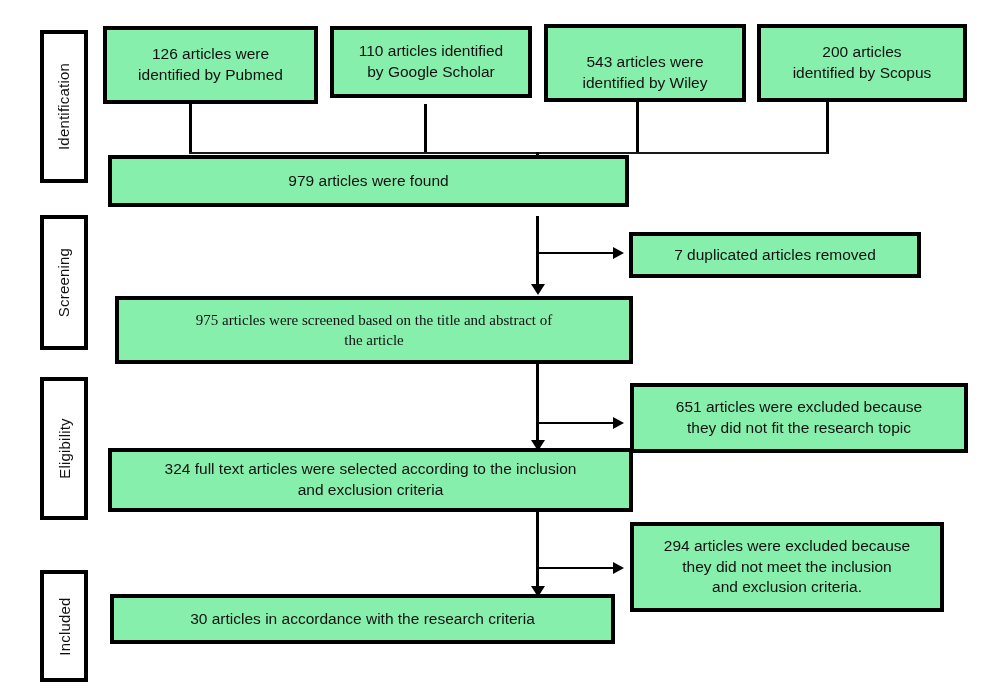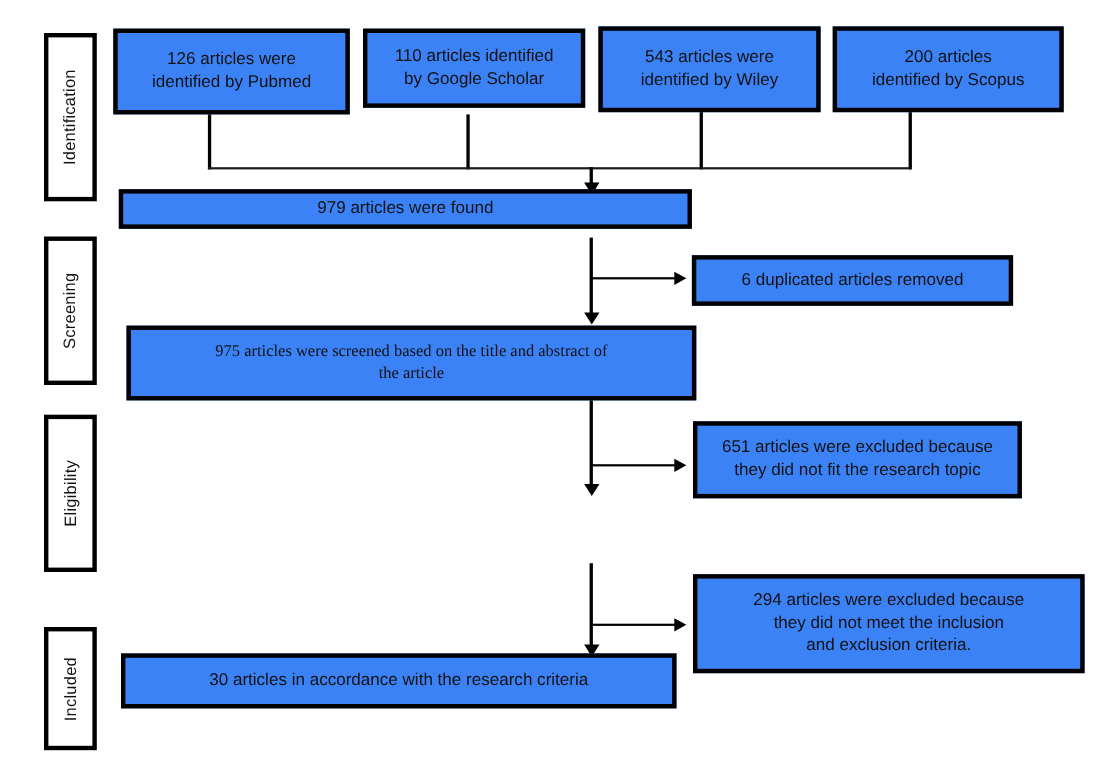--- a/index.html
+++ b/index.html
@@ -34,29 +34,29 @@
     color: #111111;
     letter-spacing: 0.2px;
     font-family: "Liberation Sans", sans-serif;
   }
 
   
   .node {
     position: absolute;
     box-sizing: border-box;
     border: 4px solid #000000;
-    background: #3b82f6;
+    background: #86efac;
     display: flex;
     align-items: center;
     justify-content: center;
     text-align: center;
     color: #111111;
     font-size: 15.5px;
     line-height: 1.35;
-    padding: 14px 8px;
+    padding: 4px 8px;
     font-family: "Liberation Sans", sans-serif;
   }
   .node.serif {
     font-family: "Liberation Serif", serif;
     font-size: 15px;
   }
   .node .node-text {
     display: block;
     width: 100%;
     white-space: pre-line;
@@ -140,58 +140,62 @@
   <div class="vline" style="left:189px; top:104px; height:50px;"></div>
   <div class="vline" style="left:424px; top:104px; height:50px;"></div>
   <div class="vline" style="left:636px; top:102px; height:52px;"></div>
   <div class="vline" style="left:826px; top:102px; height:52px;"></div>
 
   <div class="manifold" style="left:189px; top:152px; width:639px;"></div>
 
   <div class="vline" style="left:536px; top:152px; height:18px;"></div>
   <div class="arrow-down" style="left:531px; top:166px;"></div>
 
-  <div class="node" style="left:108px; top:172px; width:521px; height:36px;">
+  <div class="node" style="left:108px; top:155px; width:521px; height:52px;">
     <span class="node-text">979 articles were found</span>
   </div>
 
   <div class="vline" style="left:536px; top:216px; height:72px;"></div>
   <div class="arrow-down" style="left:531px; top:284px;"></div>
 
   <div class="hline hairline" style="left:537px; top:252px; width:78px;"></div>
   <div class="arrow-right" style="left:613px; top:247px;"></div>
 
   <div class="node" style="left:629px; top:232px; width:292px; height:46px;">
-    <span class="node-text">6 duplicated articles removed</span>
+    <span class="node-text">7 duplicated articles removed</span>
   </div>
 
   <div class="node serif" style="left:115px; top:296px; width:518px; height:68px;">
     <span class="node-text">975 articles were screened based on the title and abstract of
 the article</span>
   </div>
 
   <div class="vline" style="left:536px; top:364px; height:80px;"></div>
   <div class="arrow-down" style="left:531px; top:440px;"></div>
 
   <div class="hline hairline" style="left:537px; top:422px; width:78px;"></div>
   <div class="arrow-right" style="left:613px; top:417px;"></div>
 
-  <div class="node" style="left:630px; top:383px; width:299px; height:70px;">
+  <div class="node" style="left:630px; top:383px; width:338px; height:70px;">
     <span class="node-text">651 articles were excluded because
 they did not fit the research topic</span>
   </div>
 
+  <div class="node" style="left:108px; top:448px; width:525px; height:64px;">
+    <span class="node-text">324 full text articles were selected according to the inclusion
+and exclusion criteria</span>
+  </div>
 
   <div class="vline" style="left:536px; top:512px; height:78px;"></div>
   <div class="arrow-down" style="left:531px; top:586px;"></div>
 
   <div class="hline hairline" style="left:537px; top:567px; width:78px;"></div>
   <div class="arrow-right" style="left:613px; top:562px;"></div>
 
-  <div class="node" style="left:630px; top:522px; width:356px; height:90px;justify-content:flex-end;">
+  <div class="node" style="left:630px; top:522px; width:314px; height:90px;justify-content:flex-end;">
     <span class="node-text">294 articles were excluded because
 they did not meet the inclusion
 and exclusion criteria.</span>
   </div>
 
   <div class="node" style="left:110px; top:594px; width:505px; height:50px;">
     <span class="node-text">30 articles in accordance with the research criteria</span>
   </div>
 
 </div>

